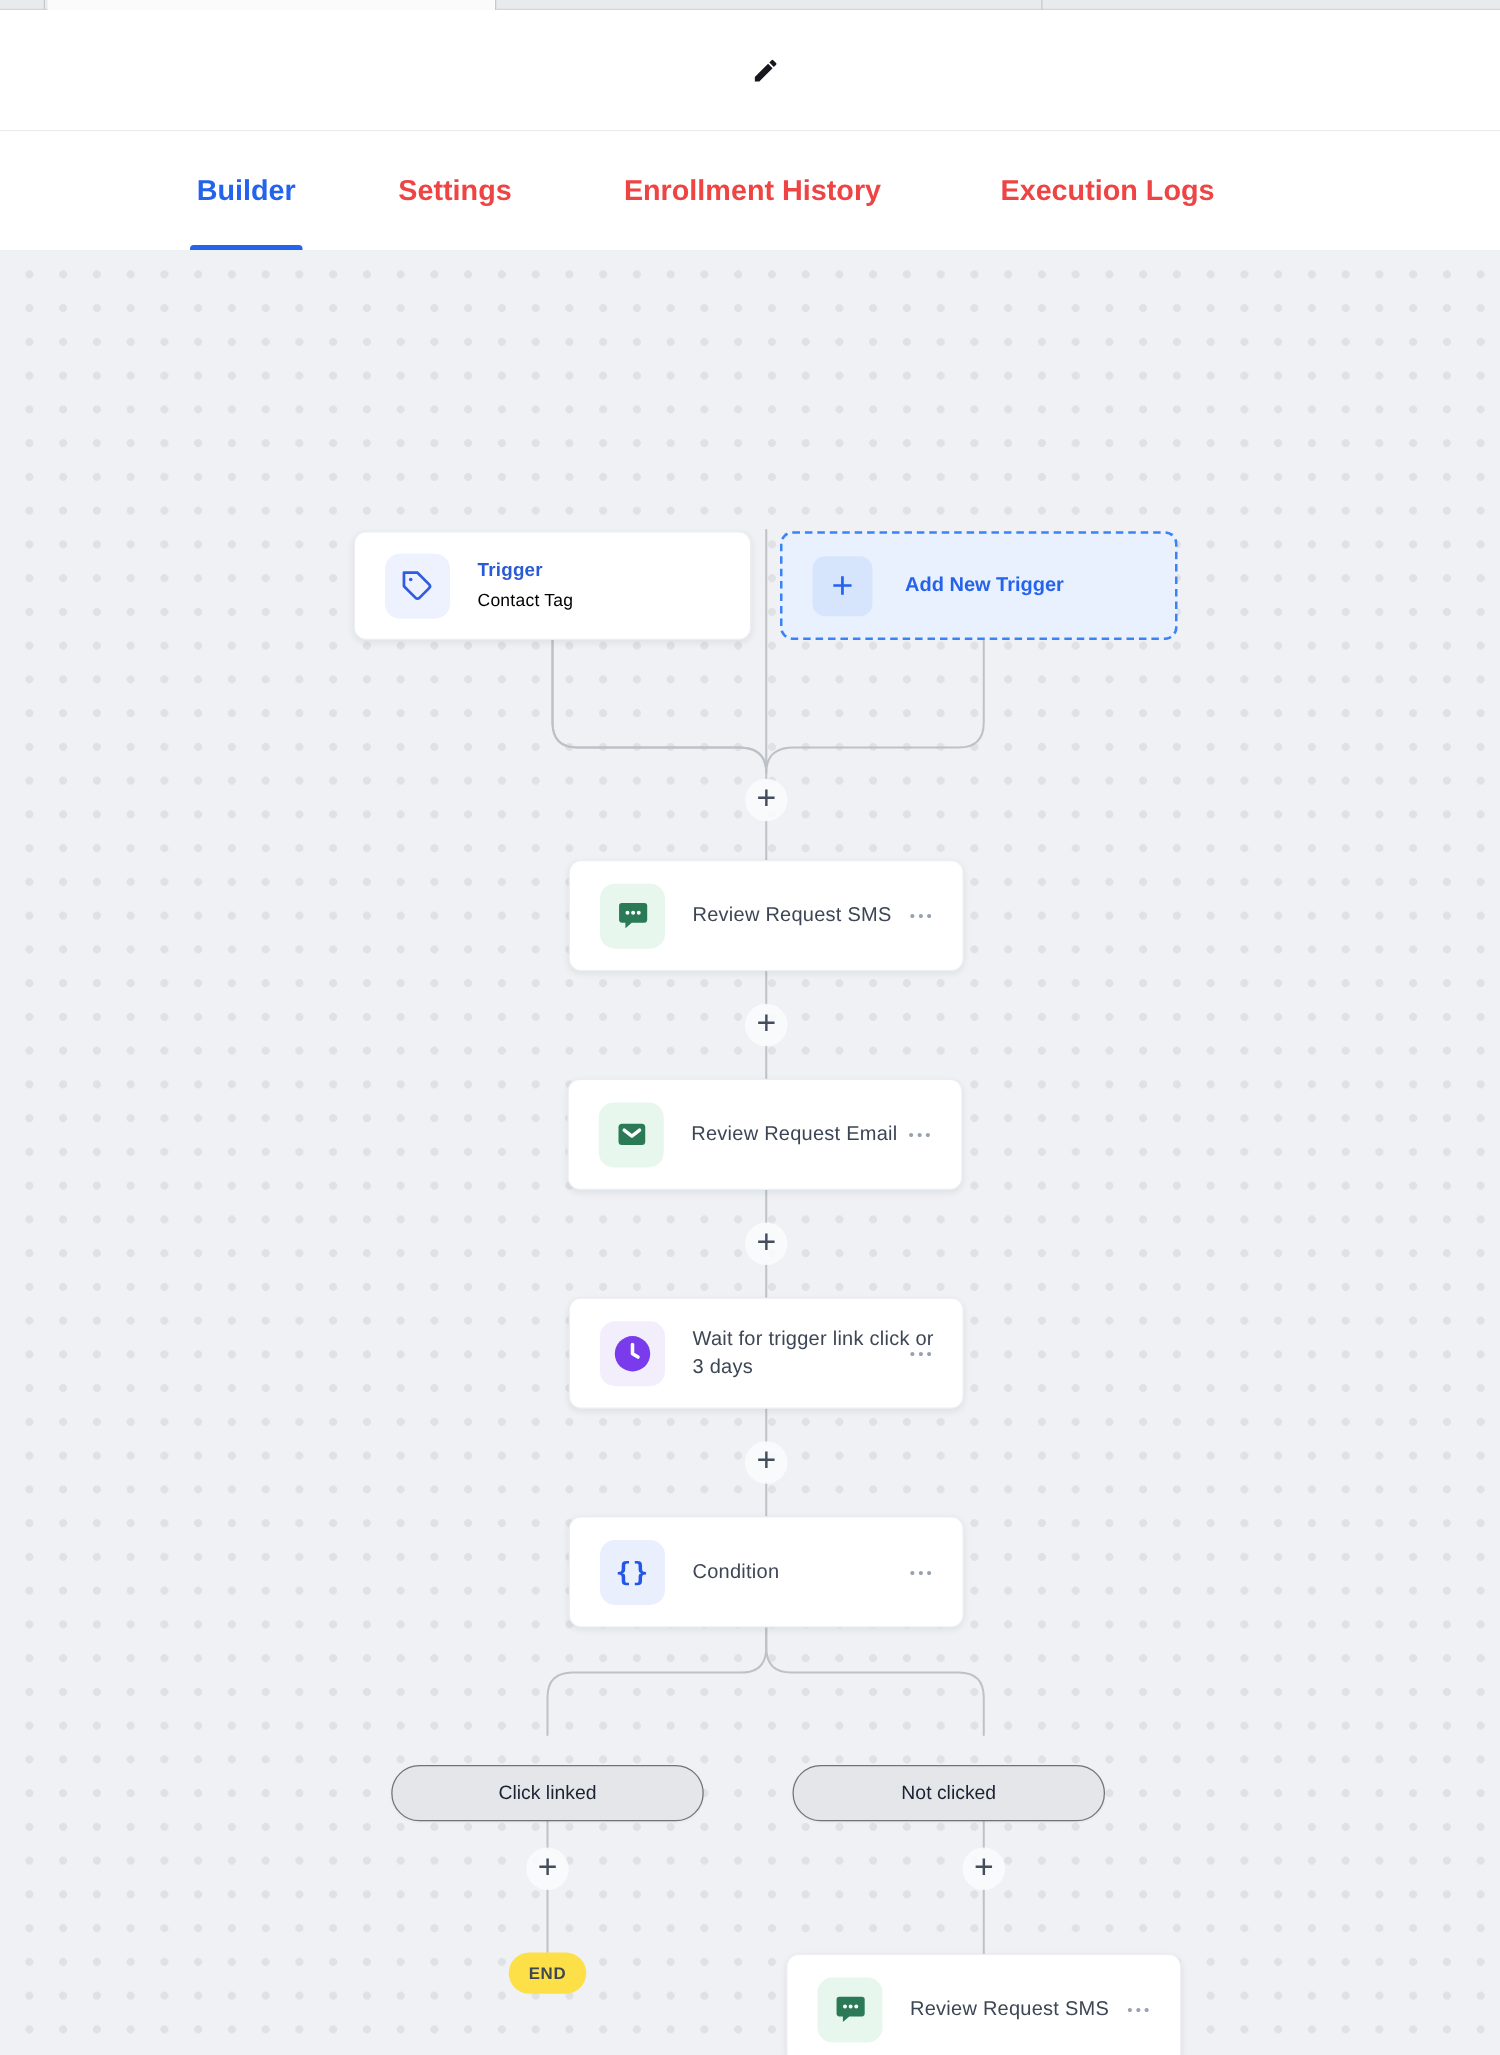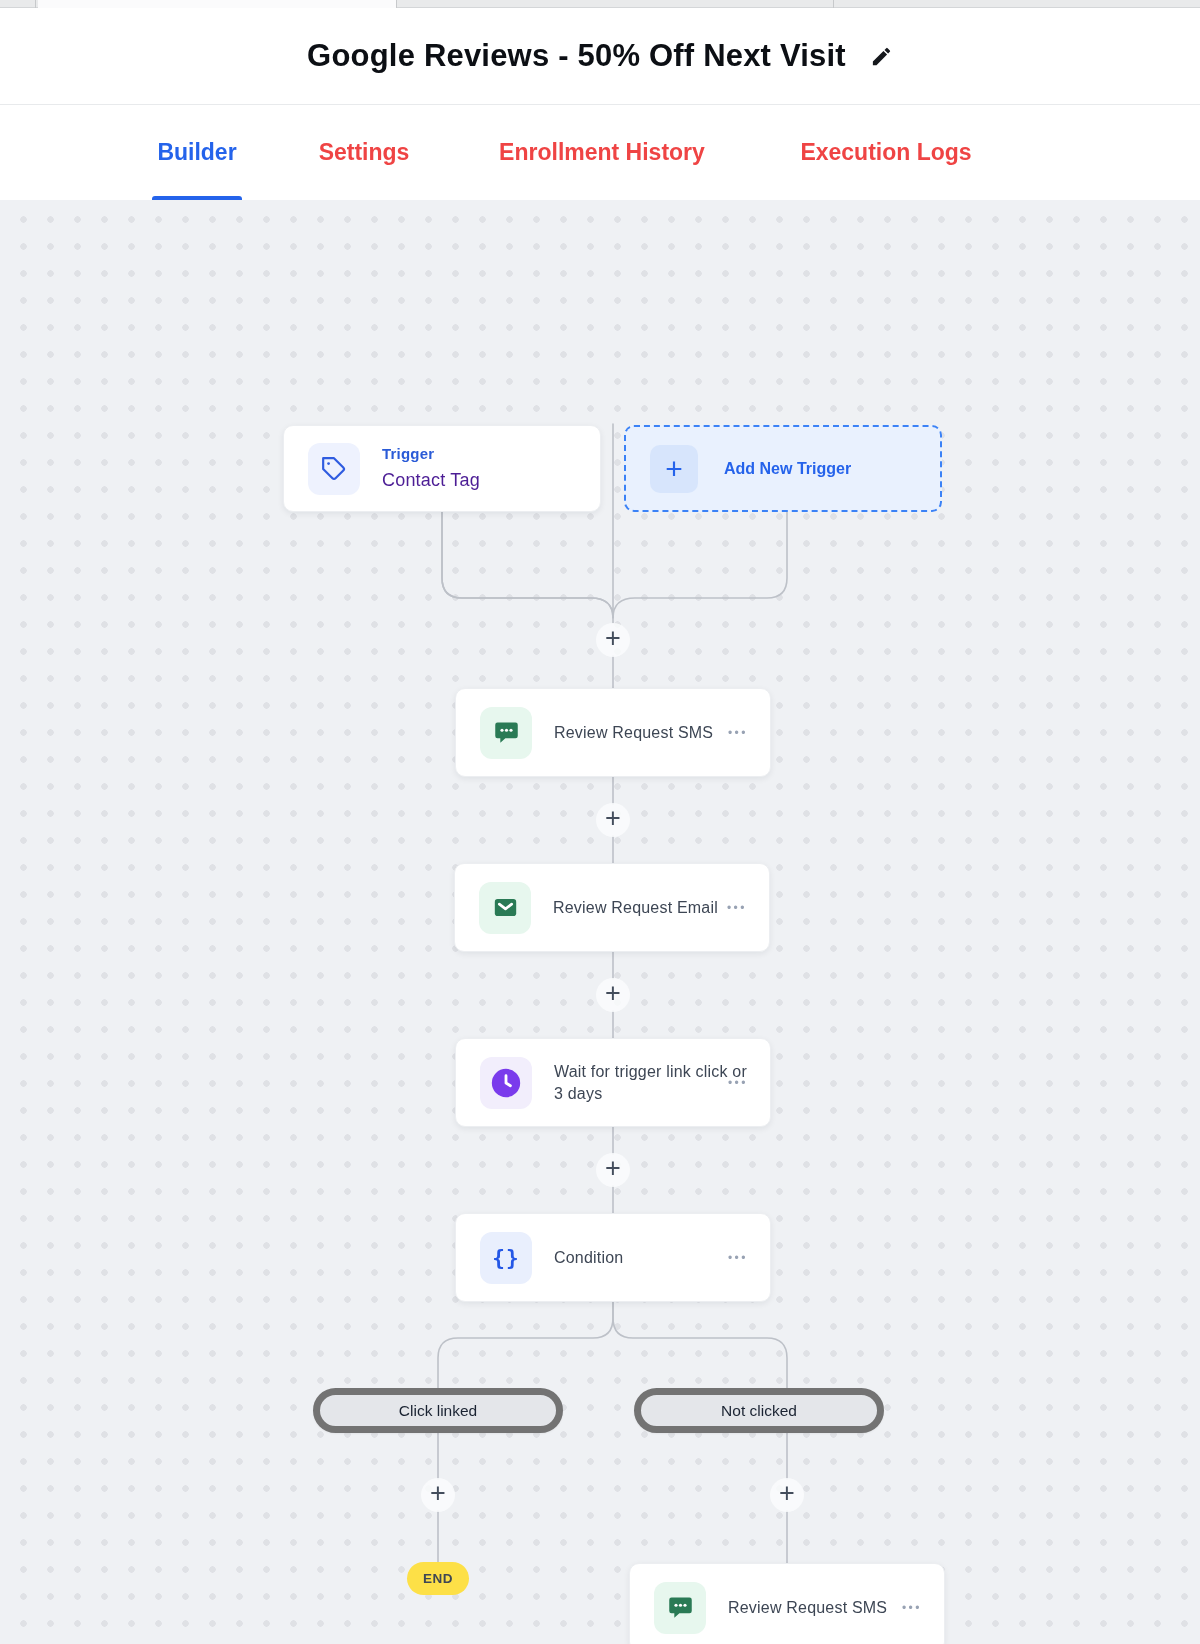--- a/index.html
+++ b/index.html
@@ -32,52 +32,51 @@
           box-shadow:0 2px 6px rgba(16,24,40,.07); z-index:2; display:flex; align-items:center; cursor:pointer; }
   .tile { width:52px; height:52px; border-radius:12px; display:flex; align-items:center; justify-content:center; margin-left:24px; flex:0 0 auto; }
   .tile.blue   { background:#eef2fe; }
   .tile.mint   { background:#e7f7ee; }
   .tile.lav    { background:#f2eefc; }
   .tile.bluel  { background:#e9effd; }
   .nlabel { margin-left:22px; font-size:16px; color:#3d4654; letter-spacing:0.2px; line-height:1.35; }
   .menu { position:absolute; right:22px; top:50%; transform:translateY(-50%); color:#98a2b3; font-size:12px; letter-spacing:2.5px; cursor:pointer; }
 
   .trigger-title { font-size:15px; font-weight:700; color:#2a5bd7; margin-bottom:4px; }
-  .trigger-sub { font-size:18px; color:#4c1d95; }
+  .trigger-sub { font-size:14px; color:#000000; }
 
   .add-trigger { position:absolute; left:624px; top:425px; width:318px; height:87px; background:#e9f1fe;
                  border:2px dashed #3b82f6; border-radius:10px; display:flex; align-items:center; z-index:2; cursor:pointer; }
   .add-tile { width:48px; height:48px; border-radius:10px; background:#d7e5fc; color:#2563eb; font-size:30px; font-weight:400;
               display:flex; align-items:center; justify-content:center; margin-left:24px; }
   .add-label { margin-left:26px; font-size:16px; font-weight:700; color:#2563eb; }
 
   .braces { font-family:"DejaVu Sans Mono", monospace; font-size:21px; font-weight:700; color:#2457e6; letter-spacing:1px; }
 
   .plus-btn { position:absolute; width:34px; height:34px; border-radius:50%; background:rgba(250,251,253,.85);
               color:#434d5c; font-size:27px; font-weight:400; line-height:31px; text-align:center; z-index:3; cursor:pointer; }
 
-  .pill { position:absolute; width:250px; height:45px; border-radius:22.5px; background:#e4e6ea; border:7px solid #737373;
+  .pill { position:absolute; width:250px; height:45px; border-radius:22.5px; background:#e4e6ea; border:1px solid #737373;
           box-shadow:0 1px 2px rgba(0,0,0,.05); display:flex; align-items:center; justify-content:center;
-          font-size:15.5px; color:#1a2332; z-index:2; }
+          font-size:15.5px; color:#1a2332; z-index:2;margin-top:24px; }
   .end-pill { position:absolute; left:407px; top:1562px; width:62px; height:33px; border-radius:17px; background:#fde047;
               display:flex; align-items:center; justify-content:center; font-size:13.5px; font-weight:700;
               letter-spacing:0.5px; color:#3f4754; z-index:2; }
 </style>
 </head>
 <body>
 
 <div class="top-strip">
   <div class="seg-white"></div>
   <div class="divider" style="left:35px"></div>
   <div class="divider" style="left:396px"></div>
   <div class="divider" style="left:833px"></div>
 </div>
 
 <div class="header">
-  <div class="title">Google Reviews - 50% Off Next Visit</div>
   <div class="pencil">
     <svg viewBox="0 0 24 24" width="23" height="23" fill="#16181d">
       <path d="M3 17.25V21h3.75L17.81 9.94l-3.75-3.75L3 17.25zM20.71 7.04a1 1 0 0 0 0-1.41l-2.34-2.34a1 1 0 0 0-1.41 0l-1.83 1.83 3.75 3.75 1.83-1.83z"></path>
     </svg>
   </div>
 </div>
 
 <div class="tabbar">
   <div class="tab active" style="left:152px;width:90px">
     <span>Builder</span>

